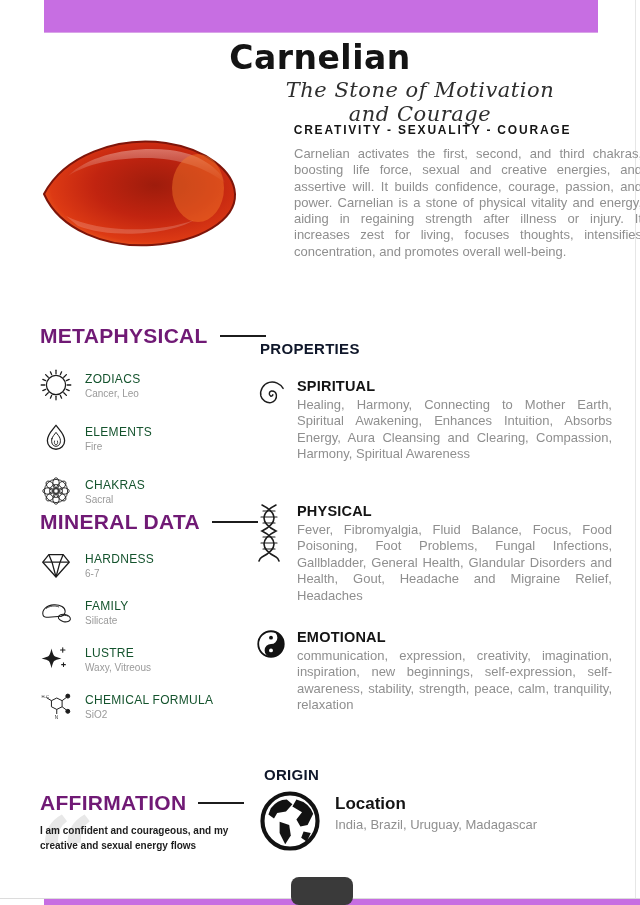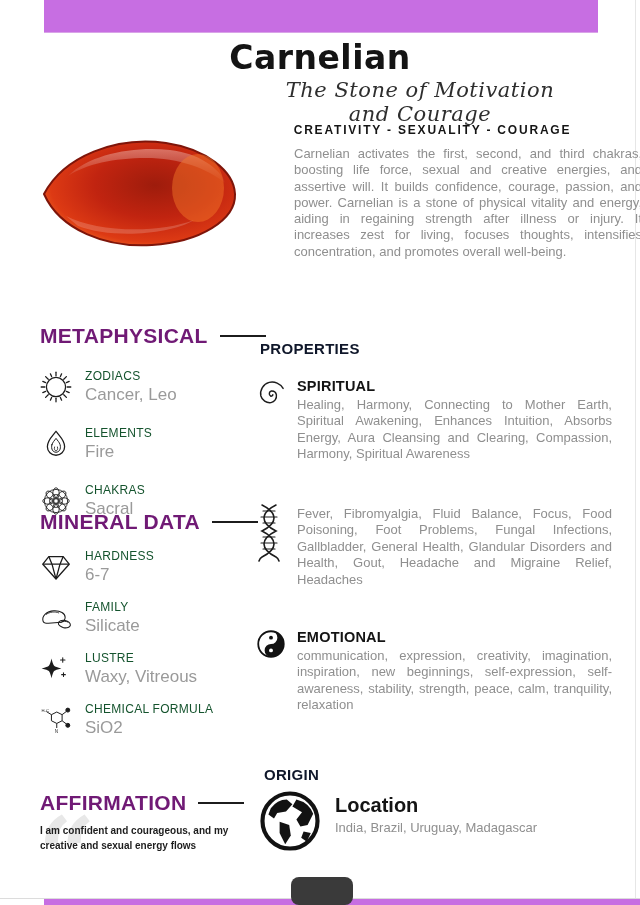--- a/index.html
+++ b/index.html
@@ -25,38 +25,38 @@
   .stone { position:absolute; left:38px; top:128px; width:202px; height:130px; }
 
   
   .lsec-head { display:flex; align-items:center; gap:12px; font-weight:700; font-size:21px; letter-spacing:.3px; color:#701a75; }
   .hline { width:46px; height:2.5px; background:#1c1c1c; flex:none; }
   .metaphysical { position:absolute; left:40px; top:324px; width:218px; }
   .mineral { position:absolute; left:40px; top:510px; width:218px; }
   .mrow { display:flex; align-items:center; gap:13px; }
   .mrow .icon-box { width:32px; height:32px; flex:none; display:flex; align-items:center; justify-content:center; }
   .item-label { font-weight:400; font-size:12px; letter-spacing:.3px; color:#14532d; }
-  .item-value { font-size:17px; color:#9a9a9a; margin-top:2px; }
+  .item-value { font-size:10px; color:#9a9a9a; margin-top:2px; }
   .metaphysical .mrow { margin-top:21px; }
   .mineral .mrow { margin-top:15px; }
 
   .affirm { position:absolute; left:40px; top:791px; width:230px; }
   .quote-glyph { position:absolute; left:-2px; top:12px; font-family:"DejaVu Serif", serif; font-weight:700;
                  font-size:100px; line-height:1; color:#e8e8e8; z-index:0; }
   .affirm-text { position:relative; z-index:1; margin-top:9px; font-weight:700; font-size:10px; line-height:14.5px; color:#1d1d1d; width:215px; }
 
   
   .rhead { position:absolute; font-weight:700; font-size:15px; letter-spacing:.3px; color:#0f172a; }
   .prop { position:absolute; left:256px; width:356px; display:flex; gap:9px; }
   .prop .icon-box { width:32px; flex:none; }
   .prop-label { font-weight:700; font-size:14.5px; letter-spacing:.2px; color:#141414; }
   .prop-text { font-size:13px; line-height:16.4px; color:#8f8f8f; text-align:justify; margin-top:3px; }
 
   .origin-row { position:absolute; left:258px; top:789px; display:flex; gap:13px; align-items:flex-start; }
-  .origin-label { font-weight:700; font-size:20px; color:#141414; margin-top:5px; }
+  .origin-label { font-weight:700; font-size:17px; color:#141414; margin-top:5px; }
   .origin-value { font-size:13px; color:#8f8f8f; margin-top:3px; }
 
   
   .bottom-hairline { position:absolute; left:0; top:898px; width:640px; height:1px; background:#dcdcdc; }
   .bottom-bar { position:absolute; left:44px; top:899px; width:596px; height:6px; background:#c76ee2; }
   .bottom-tab { position:absolute; left:291px; top:877px; width:62px; height:28px; background:#3a3a3a; border-radius:8px; z-index:2; }
 
   svg { display:block; }
 </style>
 </head>
@@ -274,20 +274,21 @@
           <line x1="7" y1="8" x2="19" y2="8"></line>
             <line x1="5" y1="14" x2="21" y2="14"></line>
             <line x1="7" y1="20" x2="19" y2="20"></line>
           <line x1="7" y1="34" x2="19" y2="34"></line>
             <line x1="5" y1="40" x2="21" y2="40"></line>
             <line x1="7" y1="46" x2="19" y2="46"></line>
         </g>
       </svg>
     </span>
     <div style="width:315px;">
+      <div class="prop-label">PHYSICAL</div>
       <div class="prop-text">Fever, Fibromyalgia, Fluid Balance, Focus, Food Poisoning, Foot Problems, Fungal Infections, Gallbladder, General Health, Glandular Disorders and Health, Gout, Headache and Migraine Relief, Headaches</div>
     </div>
   </div>
 
   <div class="prop" style="top:629px;">
     <span class="icon-box">
       <svg width="30" height="30" viewBox="0 0 40 40">
         <circle cx="20" cy="20" r="17" fill="#fff" stroke="#121212" stroke-width="2.4"></circle>
         <path d="M20 3 a17 17 0 0 1 0 34 a8.5 8.5 0 0 1 0 -17 a8.5 8.5 0 0 0 0 -17 Z" fill="#121212"></path>
         <circle cx="20" cy="11.5" r="2.6" fill="#121212"></circle>

